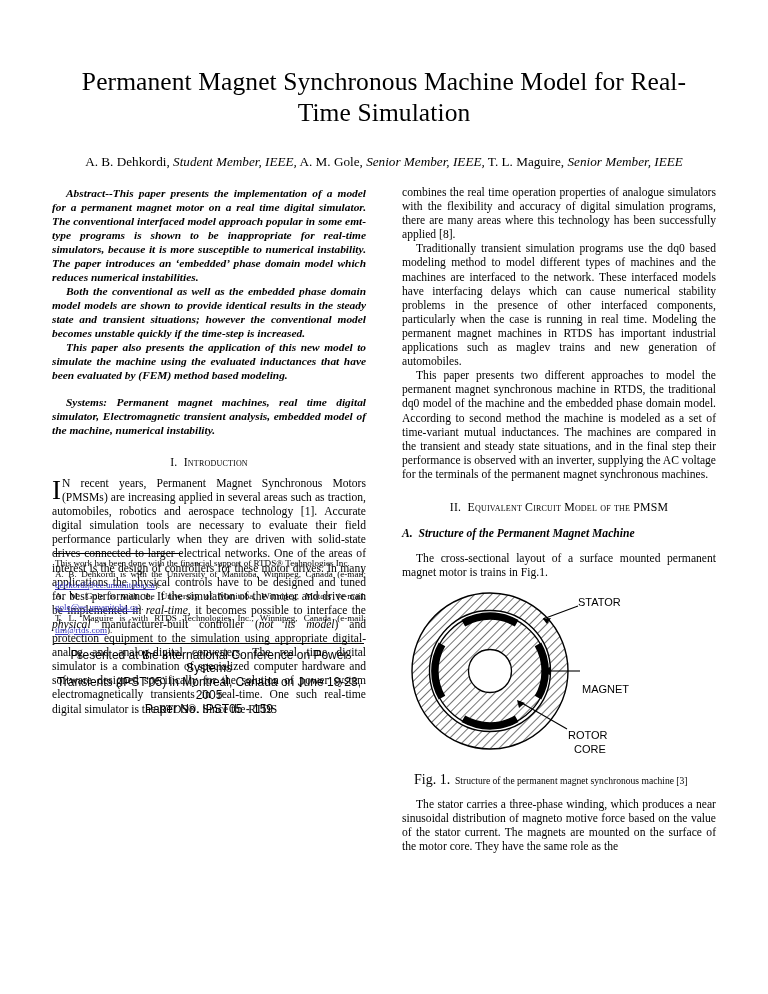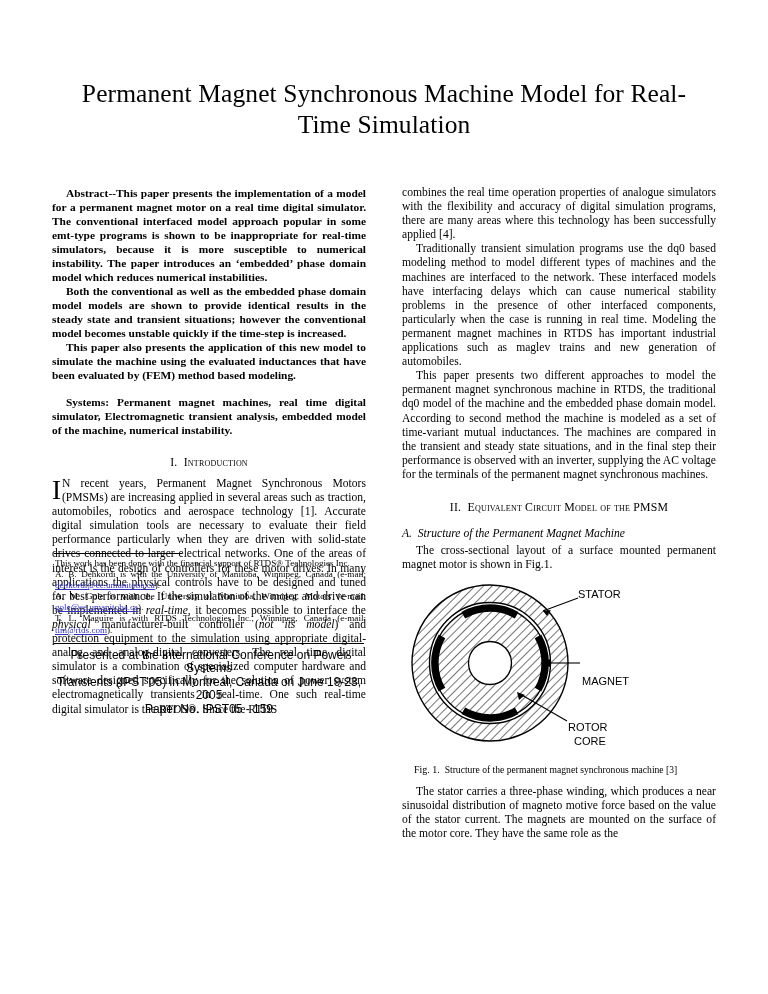--- a/index.html
+++ b/index.html
@@ -13,21 +13,21 @@
     font-family: "Liberation Serif", "DejaVu Serif", serif;
     color: #000000;
     position: relative;
     overflow: hidden;
   }
   .page {
     position: absolute;
     left: 0; top: 0;
     width: 768px;
     height: 994px;
-    padding: 16px;
+    padding: 4px;
     box-sizing: border-box;
   }
 
   
   .title-block {
     padding: 62px 62px 0 62px;
     text-align: center;
   }
   .paper-title {
     font-size: 25.5px;
@@ -67,20 +67,21 @@
     text-align: justify;
     text-justify: inter-word;
     hyphens: none;
   }
   p.indent { text-indent: 14px; }
 
   .abstract p {
     font-weight: bold;
     font-size: 11.4px;
     line-height: 14.0px;
+    font-style: italic;
   }
   .abstract .gap { height: 13px; }
 
   .keywords {
     font-weight: bold;
     font-size: 11.4px;
     line-height: 14.0px;
     text-indent: 14px;
     text-align: justify;
   }
@@ -89,22 +90,22 @@
     font-size: 11.8px;
     font-weight: normal;
     font-variant: small-caps;
     text-align: center;
     margin: 18px 0 7px 0;
     letter-spacing: 0.2px;
   }
   h3.subsection {
     font-size: 11.6px;
     font-style: italic;
-    font-weight: normal;
-    margin: 12px 0 4px 0;
+    font-weight: bold;
+    margin: 12px 0 12px 0;
     text-align: left;
   }
 
   
   .dropcap-para {
     position: relative;
     font-size: 11.6px;
     line-height: 14.1px;
     text-align: justify;
   }
@@ -166,34 +167,42 @@
     position: relative;
     width: 314px;
     height: 178px;
   }
   .fig-caption {
     font-size: 9.6px;
     margin-top: 4px;
     text-align: left;
     padding-left: 12px;
   }
-  .fig-caption .fignum { font-size: 10px; }
+  .fig-caption .fignum { font-size: 14px; }
   .fig-label {
     font-family: "Liberation Sans", "DejaVu Sans", sans-serif;
     font-size: 11px;
     position: absolute;
   }
 </style>
 </head>
 <body>
 
 <div class="page">
 
   <div class="title-block">
     <h1 class="paper-title">Permanent Magnet Synchronous Machine Model for Real- Time Simulation</h1>
+    <div class="authors">
+      <span>A. B. Dehkordi,</span>
+      <span class="it">Student Member, IEEE,</span>
+      <span>A. M. Gole,</span>
+      <span class="it">Senior Member, IEEE,</span>
+      <span>T. L. Maguire,</span>
+      <span class="it">Senior Member, IEEE</span>
+    </div>
   </div>
 
   <div class="columns">
 
     <div class="col col-left">
 
       <div class="abstract">
         <p class="indent"><span class="b">Abstract--</span><span>This paper presents the implementation of a model for a permanent magnet motor on a real time digital simulator. The conventional interfaced model approach popular in some emt-type programs is shown to be inappropriate for real-time simulators, because it is more susceptible to numerical instability. The paper introduces an ‘embedded’ phase domain model which reduces numerical instabilities.</span></p>
         <p class="indent">Both the conventional as well as the embedded phase domain model models are shown to provide identical results in the steady state and transient situations; however the conventional model becomes unstable quickly if the time-step is increased.</p>
         <p class="indent">This paper also presents the application of this new model to simulate the machine using the evaluated inductances that have been evaluated by (FEM) method based modeling.</p>
@@ -217,29 +226,29 @@
         <div class="conf-footer">
           <div>Presented at the International Conference on Power Systems</div>
           <div>Transients (IPST'05) in Montreal, Canada on June 19-23, 2005</div>
           <div>Paper No. IPST05 - 159</div>
         </div>
       </div>
     </div>
 
     <div class="col col-right">
 
-      <p>combines the real time operation properties of analogue simulators with the flexibility and accuracy of digital simulation programs, there are many areas where this technology has been successfully applied [4].</p>
+      <p>combines the real time operation properties of analogue simulators with the flexibility and accuracy of digital simulation programs, there are many areas where this technology has been successfully applied [8].</p>
       <p class="indent">Traditionally transient simulation programs use the dq0 based modeling method to model different types of machines and the machines are interfaced to the network. These interfaced models have interfacing delays which can cause numerical stability problems in the presence of other interfaced components, particularly when the case is running in real time. Modeling the permanent magnet machines in RTDS has important industrial applications such as maglev trains and new generation of automobiles.</p>
       <p class="indent">This paper presents two different approaches to model the permanent magnet synchronous machine in RTDS, the traditional dq0 model of the machine and the embedded phase domain model. According to second method the machine is modeled as a set of time-variant mutual inductances. The machines are compared in the transient and steady state situations, and in the final step their performance is observed with an inverter, supplying the AC voltage for the terminals of the permanent magnet synchronous machines.</p>
 
       <h2 class="section"><span>II.</span>&nbsp;&nbsp;<span>Equivalent Circuit Model of the PMSM</span></h2>
 
       <h3 class="subsection"><span>A.</span>&nbsp;&nbsp;<span>Structure of the Permanent Magnet Machine</span></h3>
 
-      <p class="indent">The cross-sectional layout of a surface mounted permanent magnet motor is shown in Fig.1.</p>
+      <p class="indent">The cross-sectional layout of a surface mounted permanent magnet motor is trains in Fig.1.</p>
 
       <div class="figure">
         <div class="fig-canvas">
           <svg width="314" height="178" viewBox="0 0 314 178">
             <defs>
               <pattern id="hatch" width="6" height="6" patternTransform="rotate(45)" patternUnits="userSpaceOnUse">
                 <line x1="0" y1="0" x2="0" y2="6" stroke="#000000" stroke-width="1.1"></line>
               </pattern>
               <mask id="statorMask">
                 <rect x="0" y="0" width="314" height="178" fill="black"></rect>

